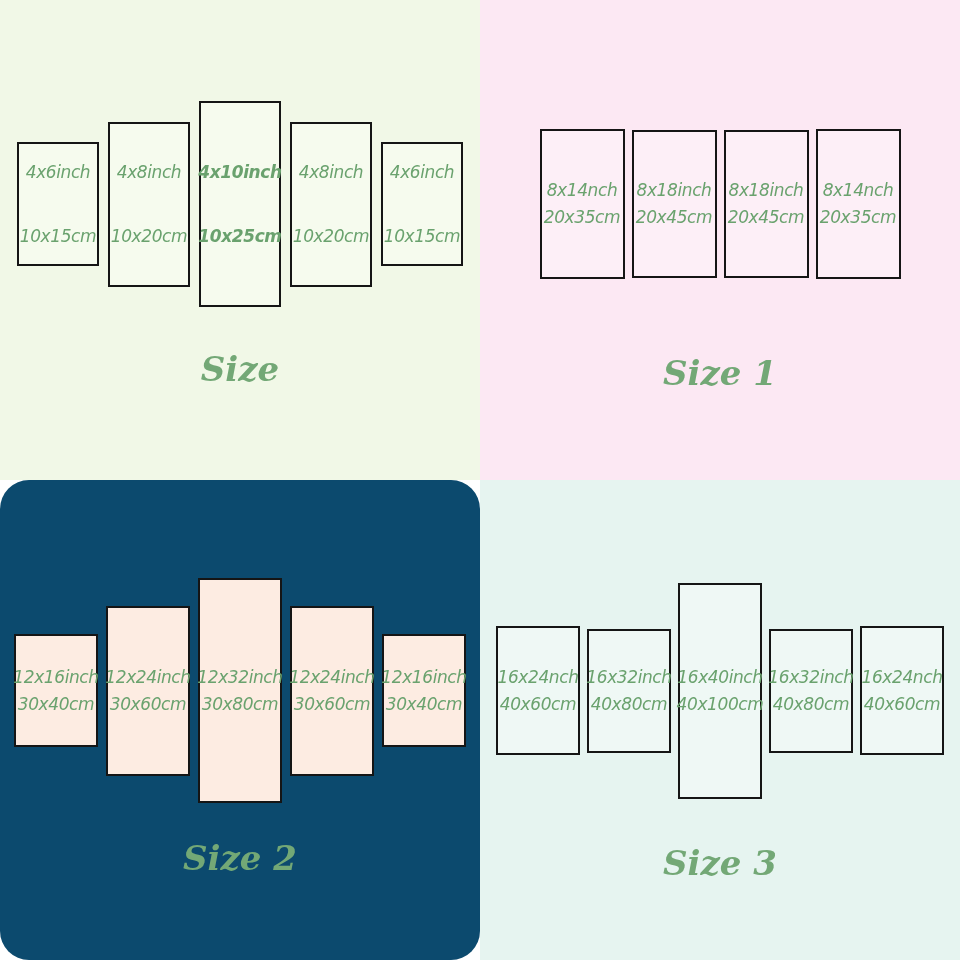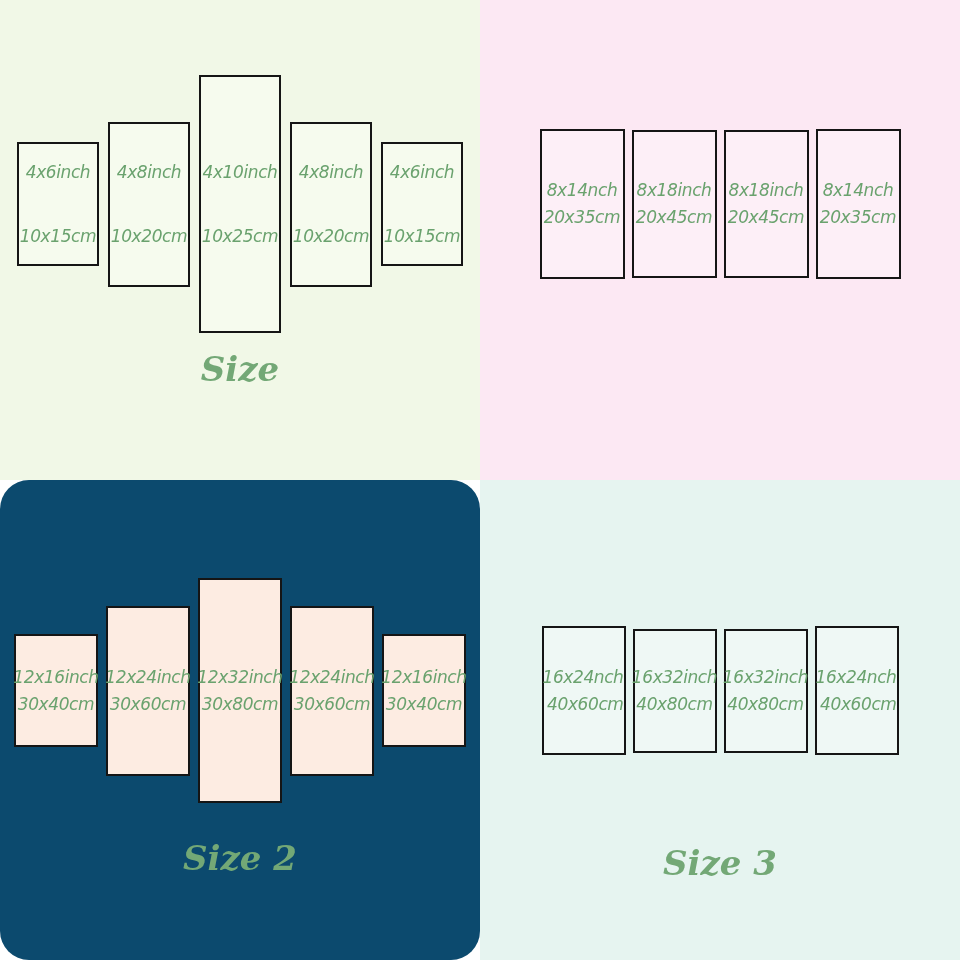--- a/index.html
+++ b/index.html
@@ -30,24 +30,24 @@
     border:2px solid #151515;
     display:flex;flex-direction:column;
     justify-content:center;align-items:center;
     flex:0 0 auto;
   }
   .q0 .panel{width:82px;background:#f6fbee;gap:37px;}
   .q1 .panel{width:85px;background:#fdeff7;}
   .q2 .panel{width:84px;background:#fdece2;}
   .q3 .panel{width:84px;background:#eff8f5;}
 
-  .q0 .p0,.q0 .p4{height:124px;} .q0 .p1,.q0 .p3{height:165px;} .q0 .p2{height:258px;}
+  .q0 .p0,.q0 .p4{height:124px;} .q0 .p1,.q0 .p3{height:165px;} .q0 .p2{height:206px;font-weight:bold;}
   .q1 .p0,.q1 .p4{height:150px;} .q1 .p1,.q1 .p3{height:148px;} .q1 .p2{height:237px;}
   .q2 .p0,.q2 .p4{height:113px;} .q2 .p1,.q2 .p3{height:170px;} .q2 .p2{height:225px;}
-  .q3 .p0,.q3 .p4{height:129px;align-items:flex-end;} .q3 .p1,.q3 .p3{height:124px;} .q3 .p2{height:216px;}
+  .q3 .p0,.q3 .p4{height:129px;} .q3 .p1,.q3 .p3{height:124px;} .q3 .p2{height:216px;}
 
   .panel-line{
     display:block;
     font-style:italic;
     font-size:17px;
     letter-spacing:-0.4px;
     line-height:27px;
     color:#6aa26e;
     white-space:nowrap;
     text-align:center;
@@ -111,20 +111,21 @@
       </div>
       <div class="panel p3">
         <span class="panel-line">8x18inch</span>
         <span class="panel-line">20x45cm</span>
       </div>
       <div class="panel p4">
         <span class="panel-line">8x14nch</span>
         <span class="panel-line">20x35cm</span>
       </div>
     </div>
+    <div class="size-label">Size 1</div>
   </section>
 
   <section class="quadrant q2">
     <div class="panel-row">
       <div class="panel p0">
         <span class="panel-line">12x16inch</span>
         <span class="panel-line">30x40cm</span>
       </div>
       <div class="panel p1">
         <span class="panel-line">12x24inch</span>
@@ -149,20 +150,24 @@
   <section class="quadrant q3">
     <div class="panel-row">
       <div class="panel p0">
         <span class="panel-line">16x24nch</span>
         <span class="panel-line">40x60cm</span>
       </div>
       <div class="panel p1">
         <span class="panel-line">16x32inch</span>
         <span class="panel-line">40x80cm</span>
       </div>
+      <div class="panel p2">
+        <span class="panel-line">16x40inch</span>
+        <span class="panel-line">40x100cm</span>
+      </div>
       <div class="panel p3">
         <span class="panel-line">16x32inch</span>
         <span class="panel-line">40x80cm</span>
       </div>
       <div class="panel p4">
         <span class="panel-line">16x24nch</span>
         <span class="panel-line">40x60cm</span>
       </div>
     </div>
     <div class="size-label">Size 3</div>

